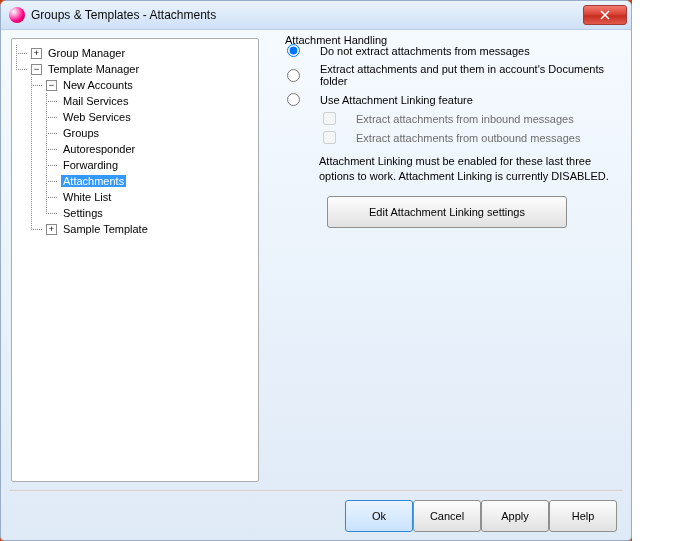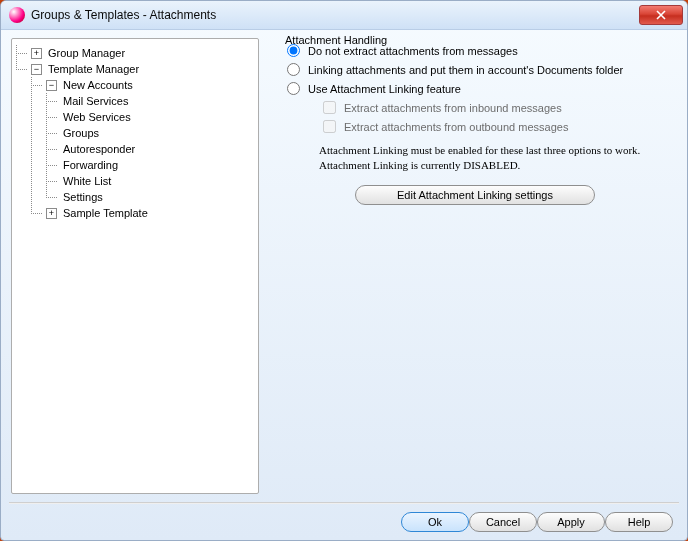--- a/index.html
+++ b/index.html
@@ -15,21 +15,21 @@
     --btn-border:#8f8f8f;
     --btn-primary-border:#2f87d6;
     --btn-primary-top:#eaf4ff;
     --btn-primary-bottom:#c9e3fc;
     --tree-sel:#3399ff;
     --disabled:#6d6d6d;
     --text:#000;
     --groupbox-border:#bcbcbc;
   }
   html,body{margin:0;padding:0;font-family:"Segoe UI",Tahoma,Arial,sans-serif;font-size:11px;color:var(--text);}
-  .screen{width:688px;height:541px;background:#c2410c;position:relative;}
+  .screen{width:632px;height:541px;background:#c2410c;position:relative;}
   .window{position:absolute;inset:0;background:linear-gradient(to bottom,var(--win-grad-top),var(--win-grad-bottom));border:1px solid var(--win-border);border-radius:6px 6px 4px 4px;display:flex;flex-direction:column;overflow:hidden;}
   .titlebar{height:28px;background:linear-gradient(to bottom,var(--titlebar-top),var(--titlebar-bottom));display:flex;align-items:center;padding:0 4px 0 8px;border-bottom:1px solid #b9cde6;}
   .titlebar .appicon{width:16px;height:16px;border-radius:50%;background:radial-gradient(circle at 30% 30%,#fff,#f08 60%,#900);margin-right:6px;flex:none;}
   .titlebar .title{flex:1;font-size:12px;color:#0a0a0a;}
   .titlebar .winbtn{width:42px;height:18px;border:1px solid #a43a3a;border-radius:3px;background:linear-gradient(to bottom,#f37b72,#d94536 45%,#c62e1f 55%,#e25a4d);display:flex;align-items:center;justify-content:center;}
   .titlebar .winbtn svg{width:10px;height:10px;}
   .client{flex:1;padding:8px 10px 6px 10px;display:flex;flex-direction:column;}
   .content{flex:1;display:flex;gap:14px;}
   
   .tree{width:238px;border:1px solid var(--inset-border);background:#fff;border-radius:2px;padding:6px 4px;overflow:auto;}
@@ -42,28 +42,28 @@
   .twig::before{content:"";position:absolute;left:0;top:0;bottom:0;width:1px;background:repeating-linear-gradient(to bottom,#8b8b8b 0 1px,transparent 1px 2px);}
   .twig::after{content:"";position:absolute;top:8px;left:0;width:12px;height:1px;background:repeating-linear-gradient(to right,#8b8b8b 0 1px,transparent 1px 2px);}
   .twig.last::before{bottom:8px;}
   .expander{width:9px;height:9px;border:1px solid #8b8b8b;background:#fff;display:flex;align-items:center;justify-content:center;margin-right:4px;flex:none;font-size:9px;line-height:0;color:#000;}
   .nodelabel{padding:0 2px;}
   .nodelabel.selected{background:var(--tree-sel);color:#fff;}
   
   .rightpane{flex:1;display:flex;flex-direction:column;}
   .groupbox{position:relative;flex:1;}
   .groupbox-label{position:absolute;top:-4px;left:8px;padding:0 4px;font-size:11px;color:#000;}
-  .radio-row,.check-row{display:flex;align-items:center;gap:8px;margin:6px 0 6px 14px;font-size:11px;}
+  .radio-row,.check-row{display:flex;align-items:center;gap:20px;margin:6px 0 6px 14px;font-size:11px;}
   .radio-row:first-of-type{margin-top:22px;}
   .sub{margin-left:50px;}
   .sub label{color:var(--disabled);}
-  .note{margin:10px 0 12px 46px;font-size:11px;line-height:1.35;font-family:Liberation Serif, serif;}
+  .note{margin:10px 0 12px 46px;font-size:11px;line-height:1.35;}
   input[type=radio],input[type=checkbox]{width:13px;height:13px;margin:0;}
   .centerbtn{display:flex;justify-content:center;margin-top:4px;}
-  button.btn{font:inherit;border:1px solid var(--btn-border);border-radius:10px;background:linear-gradient(to bottom,var(--btn-top),var(--btn-bottom));padding:3px 14px;min-width:68px;color:#000;}
+  button.btn{font:inherit;border:1px solid var(--btn-border);border-radius:3px;background:linear-gradient(to bottom,var(--btn-top),var(--btn-bottom));padding:9px 14px;min-width:68px;color:#000;}
   button.btn.primary{border-color:var(--btn-primary-border);background:linear-gradient(to bottom,var(--btn-primary-top),var(--btn-primary-bottom));}
   button.btn.wide{min-width:240px;}
   
   .divider{height:2px;margin:8px -2px 8px -2px;background:linear-gradient(to bottom,#bfbfbf,#ffffff);}
   .footer{display:flex;justify-content:flex-end;gap:0;padding-right:4px;padding-bottom:2px;}
 </style>
 </head>
 <body>
 <div class="screen">
 <div class="window">
@@ -143,20 +143,28 @@
                     <span class="indent" style="width:15px"></span>
                     <span class="twig"></span>
                     <span class="nodelabel">Forwarding</span>
                   </div>
                       </li>
                   <li>
                         <div class="node">
                     <span class="indent" style="width:15px; background:none;"></span>
                     <span class="indent" style="width:15px"></span>
                     <span class="twig"></span>
+                    <span class="nodelabel selected">Attachments</span>
+                  </div>
+                      </li>
+                  <li>
+                        <div class="node">
+                    <span class="indent" style="width:15px; background:none;"></span>
+                    <span class="indent" style="width:15px"></span>
+                    <span class="twig"></span>
                     <span class="nodelabel">White List</span>
                   </div>
                       </li>
                   <li>
                         <div class="node">
                     <span class="indent" style="width:15px; background:none;"></span>
                     <span class="indent" style="width:15px"></span>
                     <span class="twig last"></span>
                     <span class="nodelabel">Settings</span>
                   </div>
@@ -179,21 +187,21 @@
       <div class="rightpane">
         <div class="groupbox">
           <div class="groupbox-label">Attachment Handling</div>
 
           <div class="radio-row">
             <input type="radio" name="ah" checked="" style="">
             <label>Do not extract attachments from messages</label>
           </div>
           <div class="radio-row">
             <input type="radio" name="ah" style="">
-            <label>Linking attachments and put them in account's Documents folder</label>
+            <label>Extract attachments and put them in account's Documents folder</label>
           </div>
           <div class="radio-row">
             <input type="radio" name="ah" style="">
             <label>Use Attachment Linking feature</label>
           </div>
 
           <div class="check-row sub">
             <input type="checkbox" disabled="" style="">
             <label>Extract attachments from inbound messages</label>
           </div>

